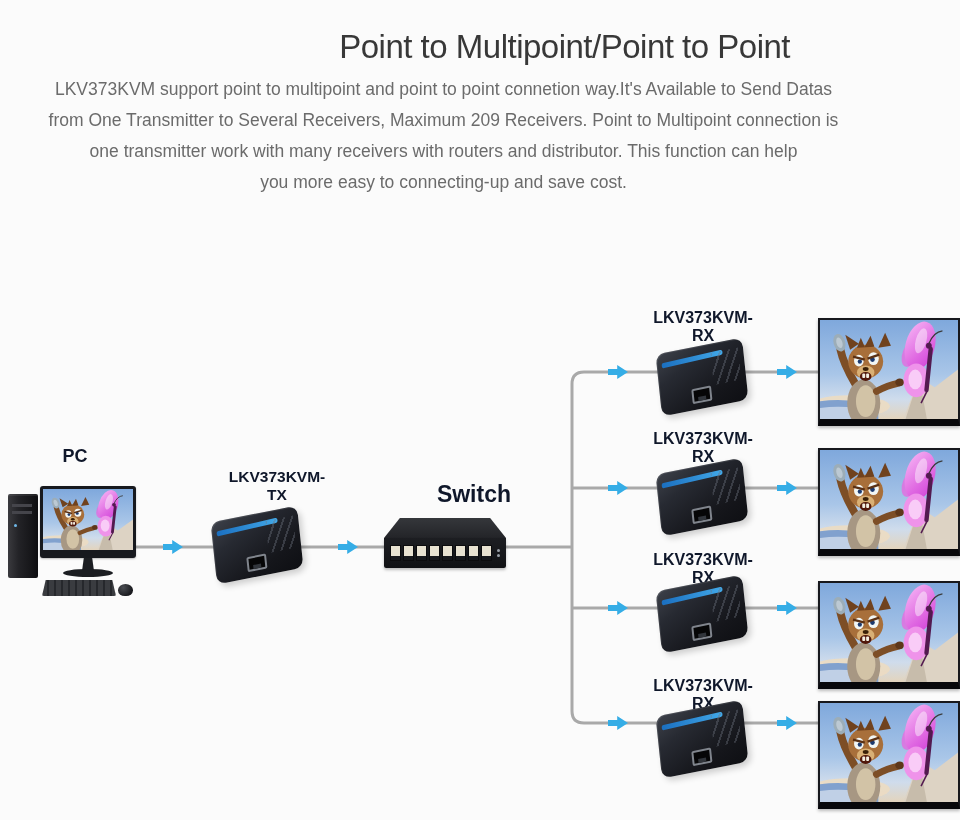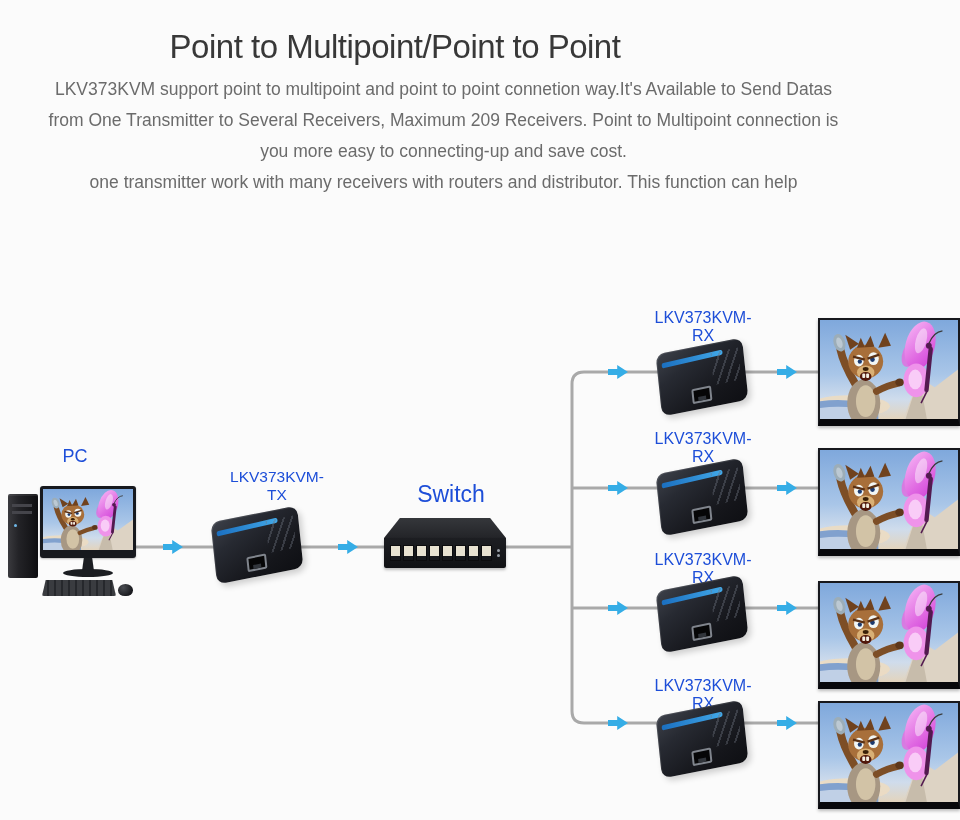--- a/index.html
+++ b/index.html
@@ -3,41 +3,41 @@
 <meta charset="utf-8">
 <style>
   html,body{margin:0;padding:0;}
   body{
     width:960px;height:820px;position:relative;overflow:hidden;
     background:#fbfbfb;
     font-family:"Liberation Sans", sans-serif;
   }
   .page-title{
     position:absolute;top:6px;left:0;width:790px;
-    text-align:center;font-size:33px;font-weight:300;color:#383838;
+    text-align:right;font-size:33px;font-weight:300;color:#383838;
     letter-spacing:-0.5px;
   }
   .description{
     position:absolute;top:74px;left:0;width:887px;text-align:center;
     color:#6b6b6b;font-size:17.5px;line-height:31px;font-weight:300;
   }
   .description .dline{white-space:nowrap;}
   
   svg.wires{position:absolute;left:0;top:0;width:960px;height:820px;}
   .wire{stroke:#a9a9a9;stroke-width:3;fill:none;}
   
   .arrow{
     position:absolute;width:20px;height:16px;background:#35ade6;
     clip-path:polygon(0 31%,46% 31%,46% 6%,100% 50%,46% 94%,46% 69%,0 69%);
   }
   
-  .node-label{position:absolute;color:#1d4ed8;text-align:center;font-weight:400;}
+  .node-label{position:absolute;color:#0f172a;text-align:center;font-weight:700;}
   .lbl-pc{left:40px;top:446px;width:70px;font-size:18px;}
   .lbl-tx{left:222px;top:468px;width:110px;font-size:15.5px;}
-  .lbl-switch{left:391px;top:481px;width:120px;font-size:23px;}
+  .lbl-switch{left:391px;top:481px;width:120px;font-size:23px;text-align:right;}
   .lbl-rx{left:650px;width:106px;font-size:16px;}
   
   .tower{
     position:absolute;left:8px;top:494px;width:30px;height:84px;border-radius:2px;
     background:linear-gradient(90deg,#3a3a3e 0%,#232327 35%,#151518 80%,#0d0d10 100%);
     box-shadow:inset 0 2px 0 rgba(255,255,255,0.08);
   }
   .tower-slot{position:absolute;left:4px;width:20px;height:3px;background:#45454b;}
   .tower-slot.s1{top:10px;} .tower-slot.s2{top:17px;}
   .tower-led{position:absolute;left:6px;top:30px;width:3px;height:3px;border-radius:50%;background:#6fb8e8;}
@@ -164,22 +164,22 @@
       <rect x="109.5" y="27" width="4.5" height="46" rx="2.2" fill="#531a50" transform="rotate(6 112 50)"></rect>
       <path d="M110,72 L104,84" stroke="#531a50" stroke-width="1.6"></path>
     </g>
   </defs>
 </svg>
 
 <h1 class="page-title">Point to Multipoint/Point to Point</h1>
 <div class="description">
   <div class="dline">LKV373KVM support point to multipoint and point to point  connetion way.It's Available to Send Datas</div>
   <div class="dline">from One Transmitter to Several Receivers, Maximum 209 Receivers. Point to Multipoint connection is</div>
+  <div class="dline">one transmitter work with many receivers with routers  and distributor. This function can help</div>
   <div class="dline">you more easy to connecting-up and save cost.</div>
-  <div class="dline">one transmitter work with many receivers with routers  and distributor. This function can help</div>
 </div>
 
 <div>
 
   <svg class="wires" xmlns="http://www.w3.org/2000/svg">
     <path class="wire" d="M135,547 H250"></path>
     <path class="wire" d="M295,547 H400"></path>
     <path class="wire" d="M495,547 H572"></path>
     <path class="wire" d="M572,547 V384 Q572,372 584,372 H819"></path>
     <path class="wire" d="M572,488 H819"></path>

